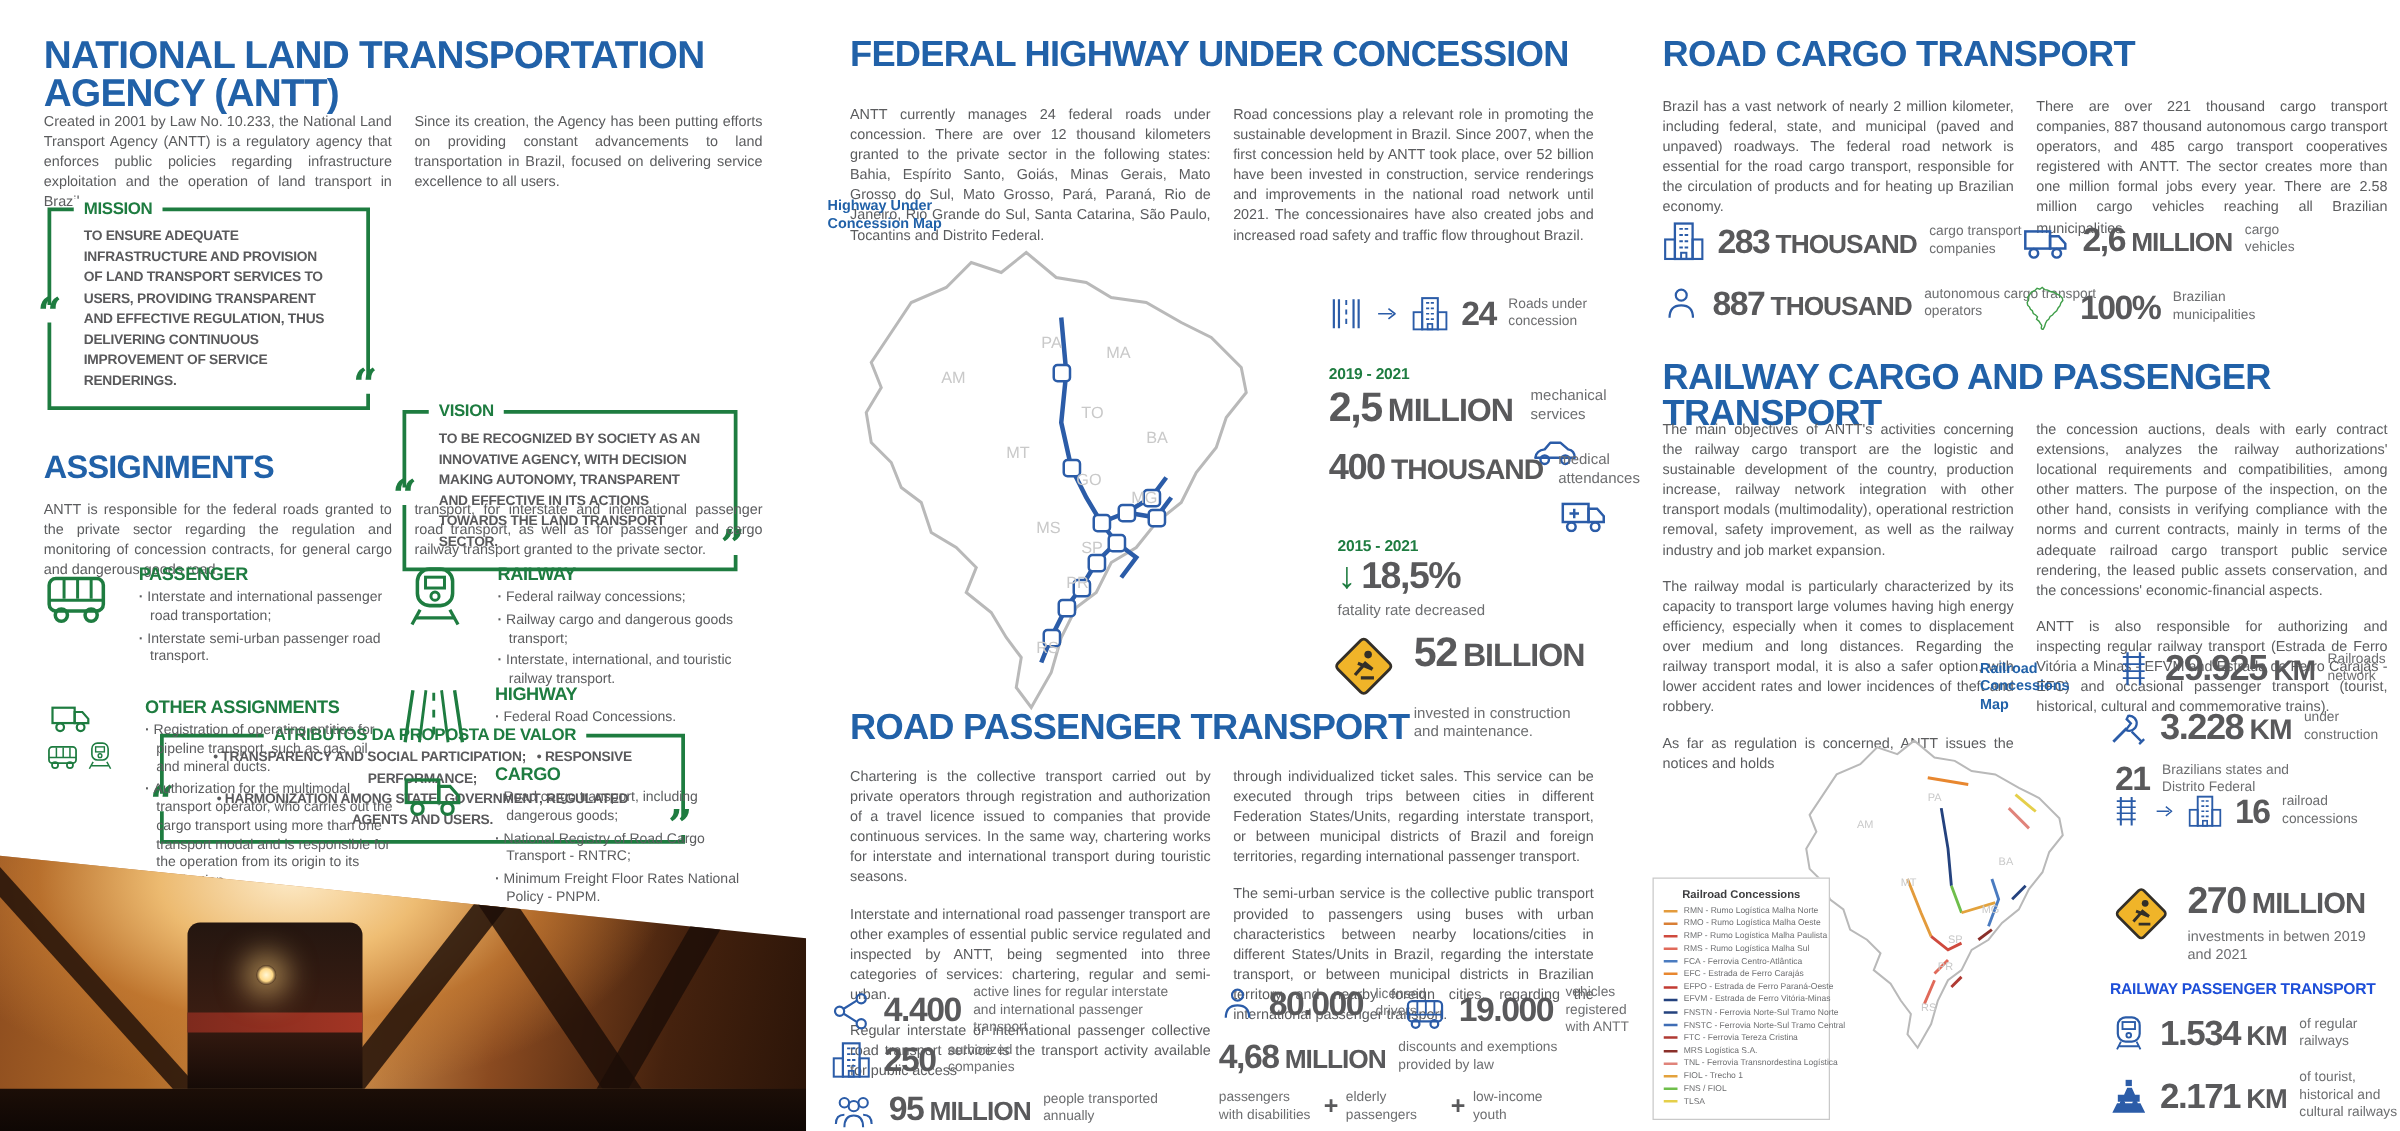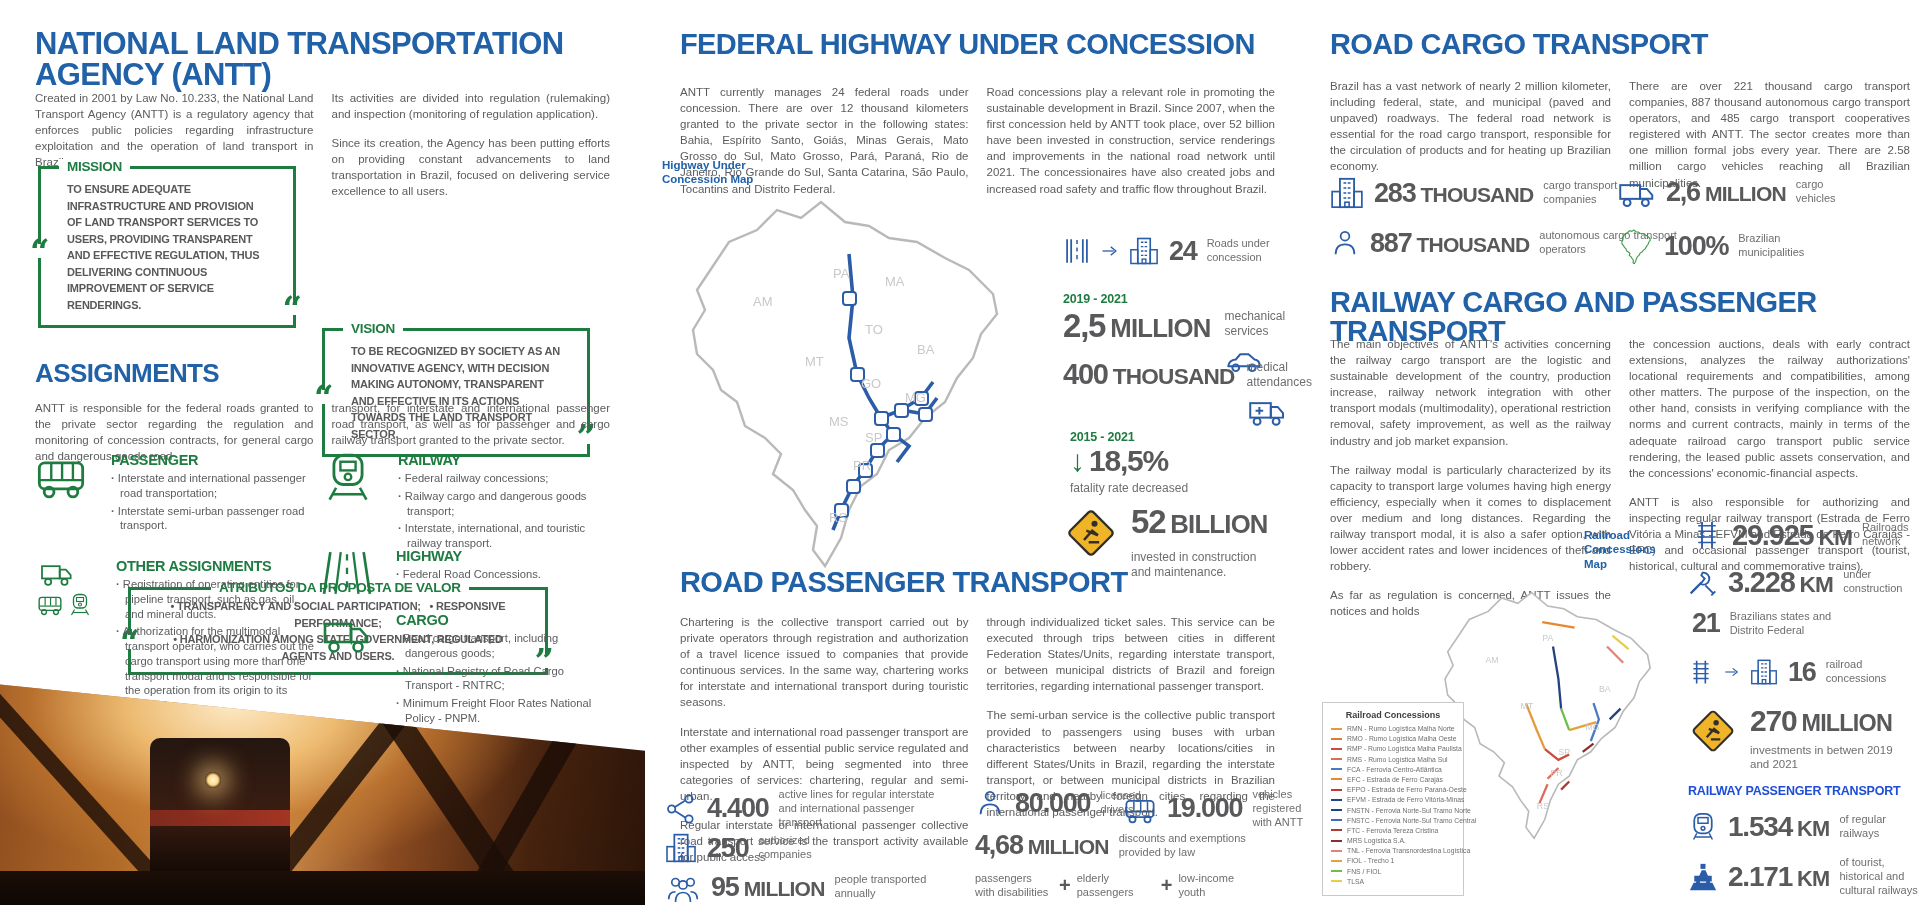--- a/index.html
+++ b/index.html
@@ -173,21 +173,20 @@
       </g>
   </defs>
 </svg>
 
 <div class="panel" id="p-left">
   <div class="abs h1 big" style="left:35px;top:28px;width:590px;">NATIONAL LAND TRANSPORTATION AGENCY (ANTT)</div>
 
   <div class="abs cols2" style="left:35px;top:90px;width:575px;">
     <div class="col body-txt para">Created in 2001 by Law No. 10.233, the National Land Transport Agency (ANTT) is a regulatory agency that enforces public policies regarding infrastructure exploitation and the operation of land transport in Brazil.</div>
     <div class="col">
-      <div class="body-txt para">Its activities are divided into regulation (rulemaking) and inspection (monitoring of regulation application).</div>
       <div class="body-txt para">Since its creation, the Agency has been putting efforts on providing constant advancements to land transportation in Brazil, focused on delivering service excellence to all users.</div>
     </div>
   </div>
 
   <div class="abs qbox" style="left:38px;top:166px;width:258px;min-height:108px;">
     <div class="qtag">MISSION</div>
     <div class="qmark open">“</div>
     <div class="qmark close">“</div>
     <div class="qtext">TO ENSURE ADEQUATE INFRASTRUCTURE AND PROVISION OF LAND TRANSPORT SERVICES TO USERS, PROVIDING TRANSPARENT AND EFFECTIVE REGULATION, THUS DELIVERING CONTINUOUS IMPROVEMENT OF SERVICE RENDERINGS.</div>
   </div>
@@ -409,21 +408,21 @@
     <div class="sl" style="font-size:12px;margin-top:5px;">fatality rate decreased</div>
   </div>
 
   <div class="abs" style="left:418px;top:505px;">
     <div style="display:flex;gap:12px;align-items:flex-start;">
       <svg class="ic" width="56" height="56" viewBox="0 0 48 48">
           <use href="#i-sign-work"></use>
         </svg>
       <div>
         <span class="sv" style="font-size:33px;"><span>52</span><span class="unit">BILLION</span></span>
-        <div class="sl" style="font-size:12px;margin-top:12px;width:130px;">invested in construction and maintenance.</div>
+        <div class="sl" style="font-size:12px;margin-top:24px;width:130px;">invested in construction and maintenance.</div>
       </div>
     </div>
   </div>
 
   <div class="abs h1 mid" style="left:35px;top:568px;">ROAD PASSENGER TRANSPORT</div>
 
   <div class="abs cols2" style="left:35px;top:614px;width:595px;">
     <div class="col">
       <div class="body-txt para">Chartering is the collective transport carried out by private operators through registration and authorization of a travel licence issued to companies that provide continuous services. In the same way, chartering works for interstate and international transport during touristic seasons.</div>
       <div class="body-txt para">Interstate and international road passenger transport are other examples of essential public service regulated and inspected by ANTT, being segmented into three categories of services: chartering, regular and semi-urban.</div>
@@ -651,21 +650,21 @@
     <svg class="ic bi" width="32" height="32" viewBox="0 0 48 48">
         <use href="#i-wrench"></use>
       </svg>
     <span class="sv" style="font-size:29px;"><span>3.228</span><span class="unit">KM</span></span>
     <span class="sl" style="width:70px;">under construction</span>
   </div>
   <div class="abs stat" style="left:392px;top:610px;">
     <span class="sv">21</span>
     <span class="sl" style="width:110px;">Brazilians states and Distrito Federal</span>
   </div>
-  <div class="abs stat" style="left:388px;top:658px;align-items:center;">
+  <div class="abs stat" style="left:388px;top:635px;align-items:center;">
     <svg class="ic bi" width="26" height="26" viewBox="0 0 48 48">
         <use href="#i-track"></use>
       </svg>
     <svg class="ic bi" width="16" height="16" viewBox="0 0 48 48">
         <use href="#i-arrow-right"></use>
       </svg>
     <svg class="ic bi" width="28" height="28" viewBox="0 0 48 48">
         <use href="#i-building"></use>
       </svg>
     <span class="sv">16</span>

